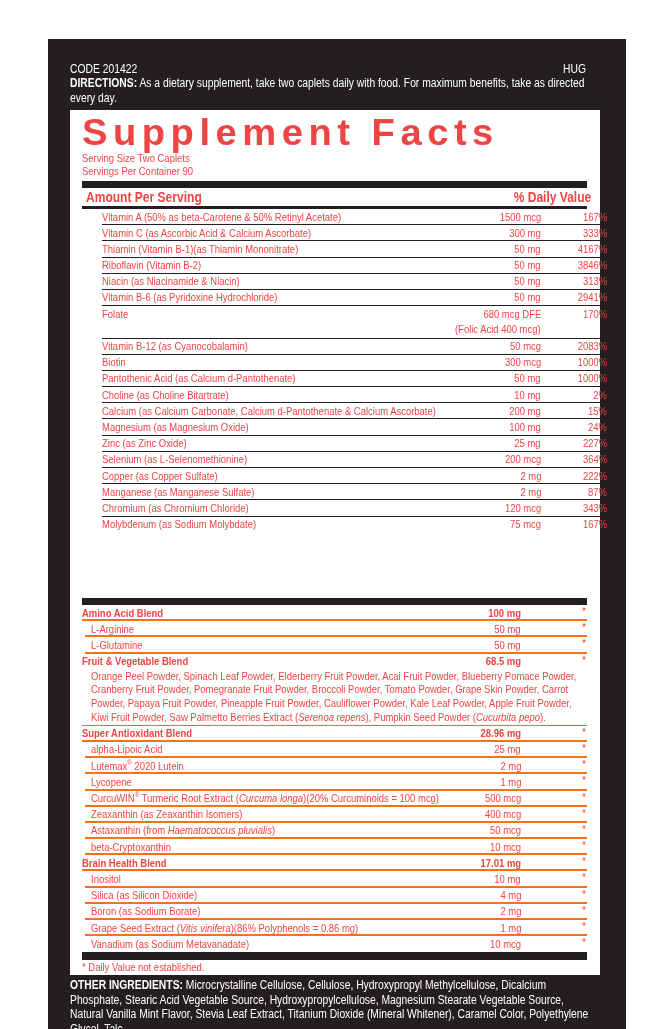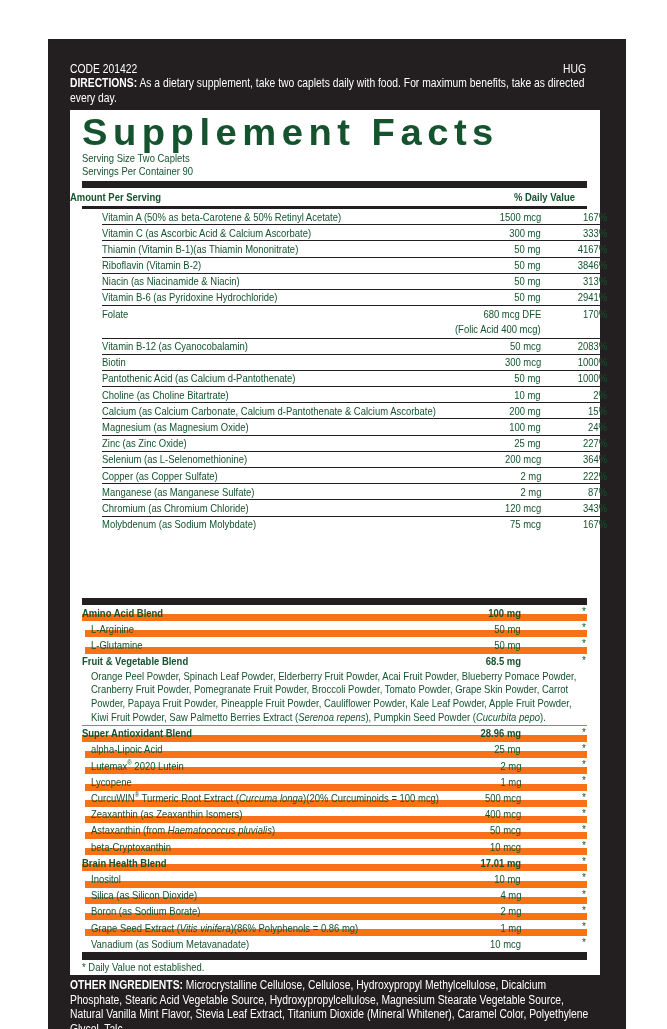--- a/index.html
+++ b/index.html
@@ -16,63 +16,63 @@
     display: flex; justify-content: space-between;
   }
   .directions {
     position: absolute; left: 22px; top: 37px; width: 600px;
     font-size: 12px; line-height: 14.5px;
     transform: scaleX(0.86); transform-origin: left top;
   }
   .directions b, .other b { font-weight: bold; }
   .panel {
     position: absolute; left: 22px; top: 71px; width: 530px; height: 865px;
-    background: #ffffff; color: #14532d;
+    background: #ffffff; color: #ef4444;
   }
   .title {
     position: absolute; left: 12px; top: 3px; width: 520px;
     font-family: "Liberation Sans", sans-serif; font-weight: bold;
     font-size: 36px; line-height: 40px; letter-spacing: 5.2px;
     transform: scaleX(1.06); transform-origin: left top; white-space: nowrap;
   }
   .serving {
     position: absolute; left: 12px; top: 42px; width: 300px;
     font-size: 11px; line-height: 13px;
     transform: scaleX(0.86); transform-origin: left top;
   }
   .bar { position: absolute; left: 12px; width: 505px; background: #231f20; }
   .bar.thick1 { top: 71px; height: 7px; }
   .bar.thin1 { top: 96px; height: 3px; }
   .bar.thick2 { top: 488px; height: 7px; }
   .bar.thick3 { top: 842px; height: 8px; }
 
   .hdr {
-    position: absolute; left: 0; top: 80px; width: 505px; height: 15px;
-    font-size: 11px; font-weight: bold; line-height: 15px;
+    position: absolute; left: 16px; top: 80px; width: 505px; height: 15px;
+    font-size: 14px; font-weight: bold; line-height: 15px;
   }
   .hdr span { position: absolute; top: 0; transform: scaleX(0.86); white-space: nowrap; }
   .hdr .l { left: 0; transform-origin: left top; }
   .hdr .r { right: 0; transform-origin: right top; }
 
   .rows { position: absolute; left: 12px; top: 99px; width: 505px; margin-left: 20px; }
   .row {
     position: relative; height: 16.2px; border-bottom: 1px solid #231f20;
     box-sizing: border-box; font-size: 11px; line-height: 15px;
   }
   .row.tall { height: 32.4px; }
   .row .n, .row .a, .row .p { position: absolute; top: 0.5px; white-space: nowrap; transform: scaleX(0.86); }
   .row .n { left: 0; transform-origin: left top; }
   .row .a { right: 66px; transform-origin: right top; text-align: right; }
   .row .p { right: 0; transform-origin: right top; text-align: right; }
   .row .a2 { position: absolute; top: 15.5px; right: 66px; white-space: nowrap; transform: scaleX(0.86); transform-origin: right top; font-size: 11px; }
   .row.last { border-bottom: none; }
 
   .blends { position: absolute; left: 12px; top: 495px; width: 505px; }
   .brow {
-    position: relative; height: 16.2px; border-bottom: 7px solid #f97316;
+    position: relative; height: 16.2px; border-bottom: 2px solid #f97316;
     box-sizing: border-box; font-size: 11px; line-height: 15px;
   }
   .brow.sub { margin-left: 3px; }
   .brow.bold { font-weight: bold; }
   .brow.noline { border-bottom: none; }
   .brow .n, .brow .a { position: absolute; top: 0.5px; white-space: nowrap; transform: scaleX(0.86); }
   .brow .n { left: 0; transform-origin: left top; }
   .brow.sub .n { left: 6px; }
   .brow .a { right: 66px; transform-origin: right top; }
   .brow.sub .a { right: 66px; }

